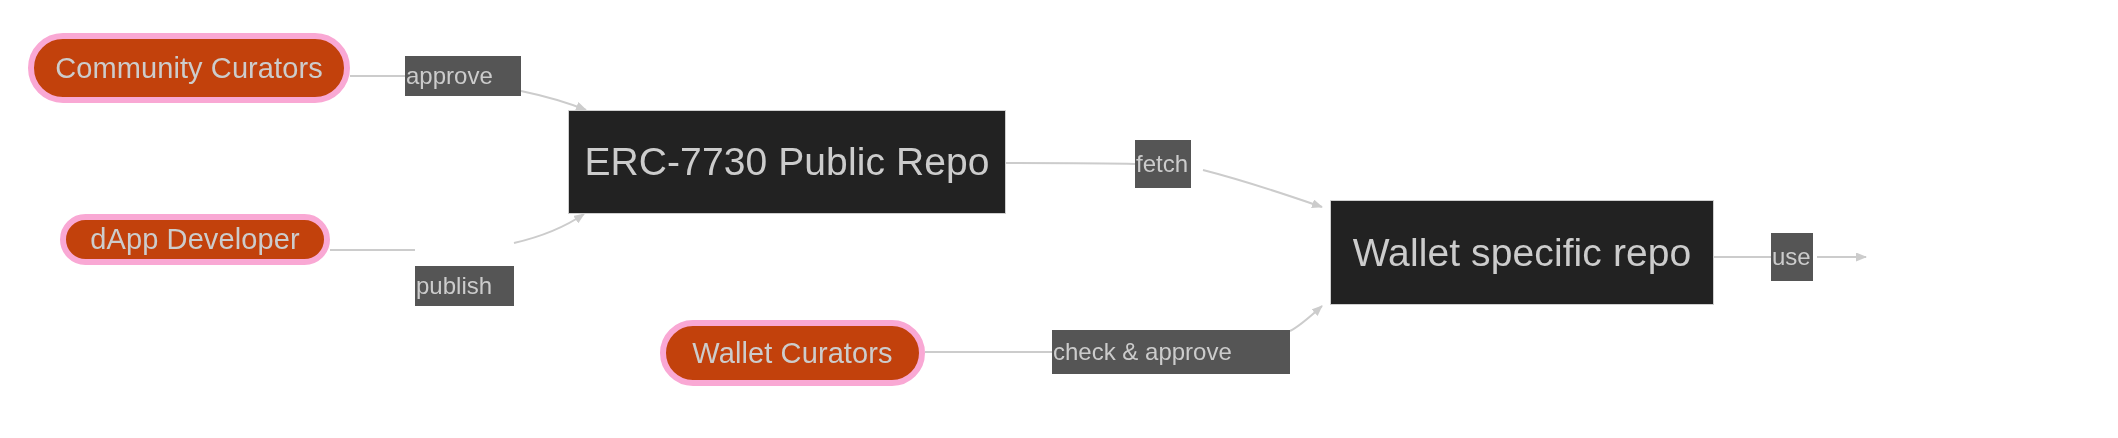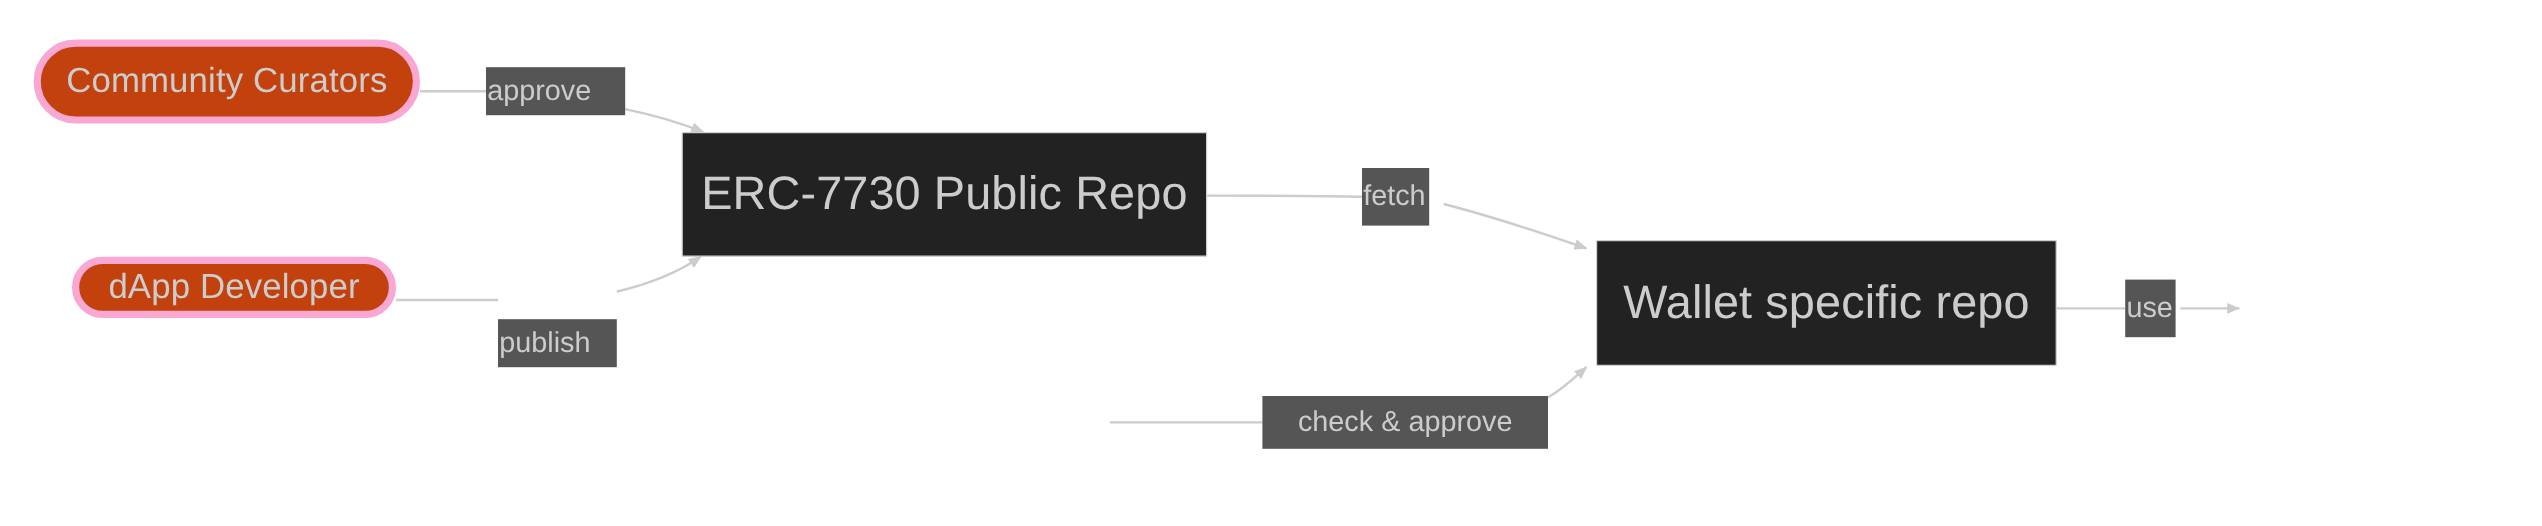--- a/index.html
+++ b/index.html
@@ -98,20 +98,23 @@
   </svg>
 
   <div class="node node-actor" style="left:28px; top:33px; width:322px; height:70px;">
     <span>Community Curators</span>
   </div>
 
   <div class="node node-actor" style="left:60px; top:214px; width:270px; height:51px;">
     <span>dApp Developer</span>
   </div>
 
+  <div class="node node-actor" style="left:660px; top:320px; width:265px; height:66px;">
+    <span>Wallet Curators</span>
+  </div>
 
   <div class="node node-process" style="left:568px; top:110px; width:438px; height:104px;">
     <span>ERC-7730 Public Repo</span>
   </div>
 
   <div class="node node-process" style="left:1330px; top:200px; width:384px; height:105px;">
     <span style="margin-left:0;text-align:right;">Wallet specific repo</span>
   </div>
 
 
@@ -120,21 +123,21 @@
   </div>
 
   <div class="edge-label" style="left:415px; top:229px; width:99px; height:40px;margin-top:37px;">
     <span>publish</span>
   </div>
 
   <div class="edge-label" style="left:1135px; top:140px; width:56px; height:48px;">
     <span>fetch</span>
   </div>
 
-  <div class="edge-label" style="left:1052px; top:330px; width:238px; height:44px;justify-content:center;">
+  <div class="edge-label" style="left:1052px; top:330px; width:238px; height:44px;">
     <span>check &amp; approve</span>
   </div>
 
   <div class="edge-label" style="left:1771px; top:233px; width:42px; height:48px;">
     <span>use</span>
   </div>
 
 </div>
 
 </body></html>

